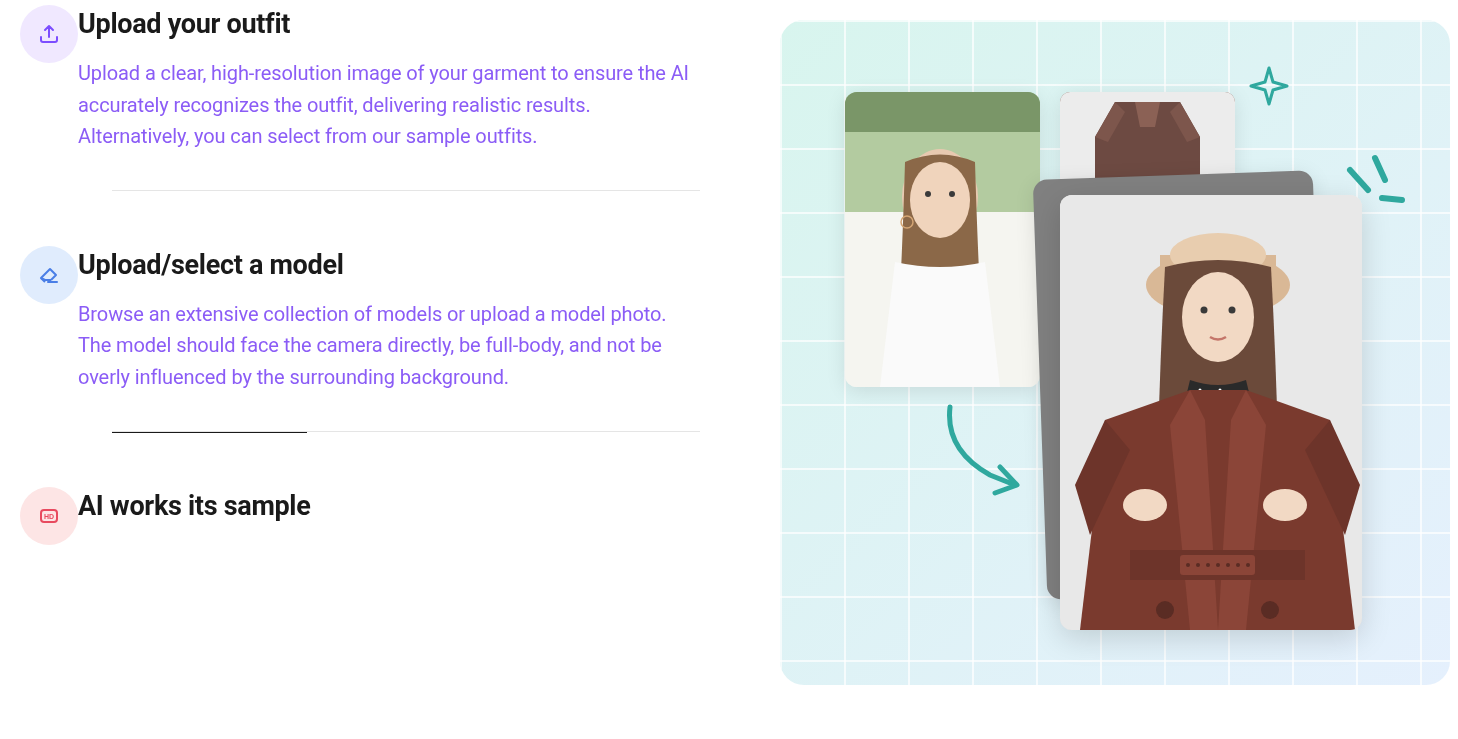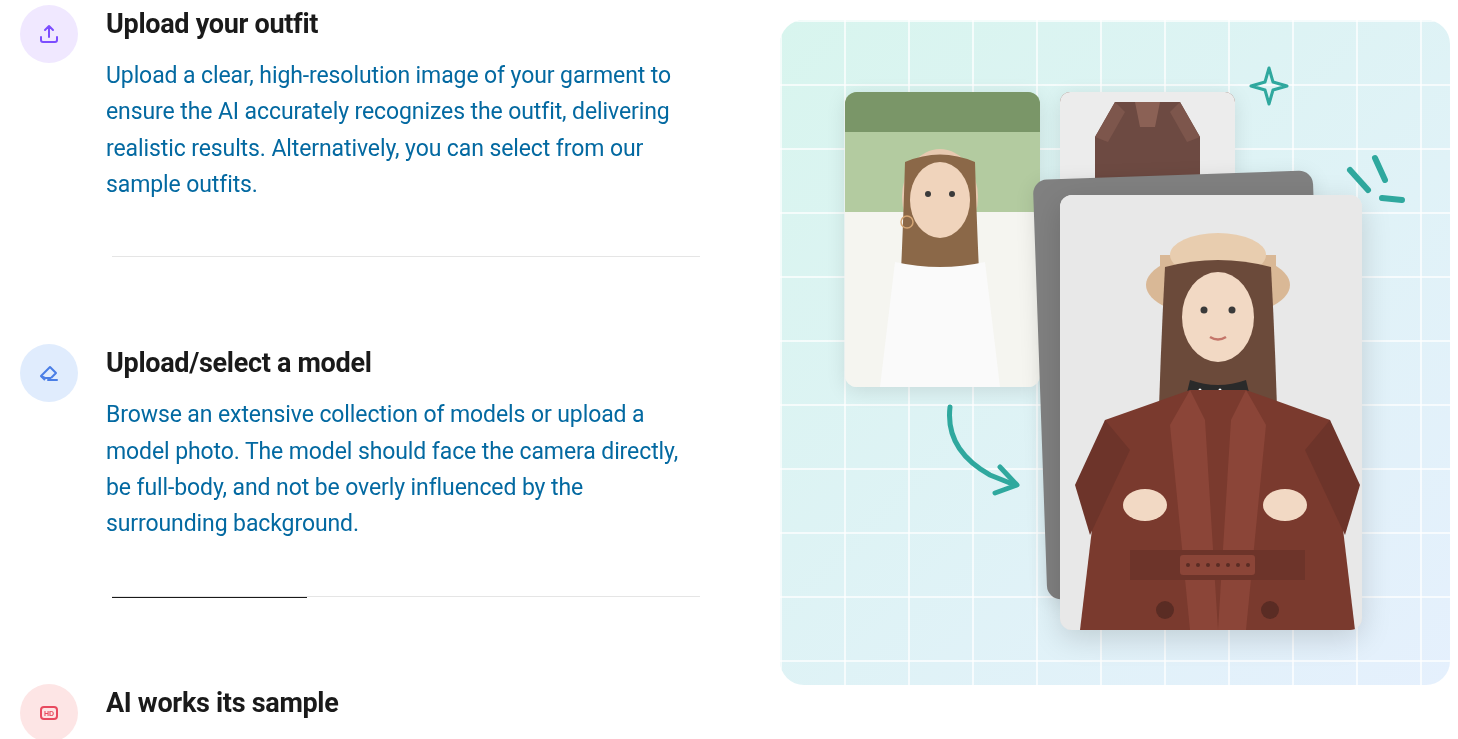--- a/index.html
+++ b/index.html
@@ -19,22 +19,21 @@
       display: flex;
       gap: 80px;
       padding: 0 20px;
     }
     .left-column {
       flex: 0 0 680px;
       padding-top: 5px;
     }
     .step {
       display: flex;
-      gap: 28px;
-      padding-bottom: 54px;
+      padding-bottom: 38px;
       position: relative;
     }
     .step.with-border::after {
       content: '';
       position: absolute;
       bottom: 0;
       left: 92px;
       right: 0;
       border-bottom: 1px solid #e5e5e5;
     }
@@ -77,27 +76,27 @@
       background: #fde5e5;
     }
     .step-title {
       font-size: 27px;
       font-weight: 700;
       color: #1a1a1a;
       margin-bottom: 18px;
       letter-spacing: -0.3px;
     }
     .step-desc {
-      font-size: 23px;
+      font-size: 20px;
       line-height: 1.58;
-      color: #0369a1;
+      color: #8b5cf6;
       letter-spacing: -0.1px;
     }
     .step + .step {
-      margin-top: 87px;
+      margin-top: 55px;
     }
     .right-column {
       flex: 0 0 670px;
       padding-top: 20px;
     }
     .preview-panel {
       width: 670px;
       height: 665px;
       background: linear-gradient(135deg, #d8f5ee 0%, #e5f0fd 100%);
       border-radius: 24px;

